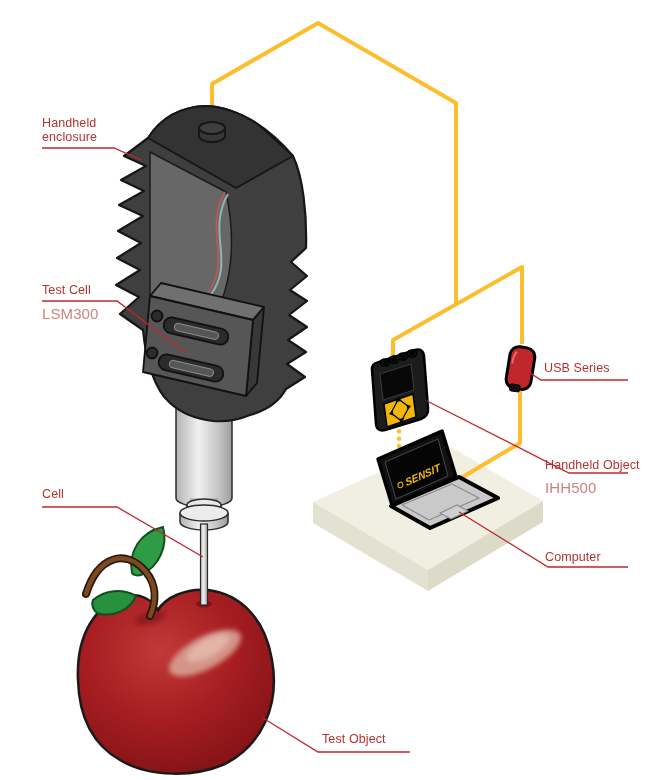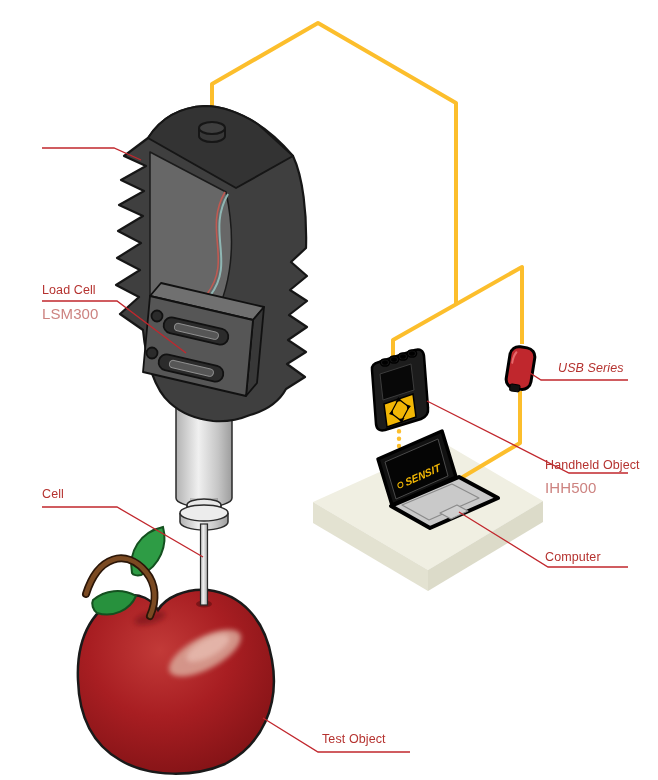--- a/index.html
+++ b/index.html
@@ -153,21 +153,22 @@
     <path d="M42,148 L114,148 L141,160"></path>
     <path d="M42,301 L117,301 L186,353"></path>
     <path d="M42,507 L117,507 L203,557"></path>
     <path d="M263,718 L318,752 L410,752"></path>
     <path d="M527,371 L541,380 L628,380"></path>
     <path d="M427,401 L569,473 L628,473"></path>
     <path d="M459,512 L548,567 L628,567"></path>
   </g>
 </svg>
 
-  <div class="lbl" style="left:42px;top:283px;">Load Cell</div>
+  <div class="lbl" style="left:42px;top:116px;width:72px;">Handheld enclosure</div>
+  <div class="lbl" style="left:42px;top:283px;">Test Cell</div>
   <div class="lbl model" style="left:42px;top:305px;">LSM300</div>
   <div class="lbl" style="left:42px;top:487px;">Cell</div>
   <div class="lbl" style="left:322px;top:732px;">Test Object</div>
-  <div class="lbl" style="left:558px;top:361px;font-style:italic;">USB Series</div>
+  <div class="lbl" style="left:544px;top:361px;">USB Series</div>
   <div class="lbl" style="left:545px;top:458px;">Handheld Object</div>
   <div class="lbl model" style="left:545px;top:479px;">IHH500</div>
   <div class="lbl" style="left:545px;top:550px;">Computer</div>
 </div>
 
 </body></html>

